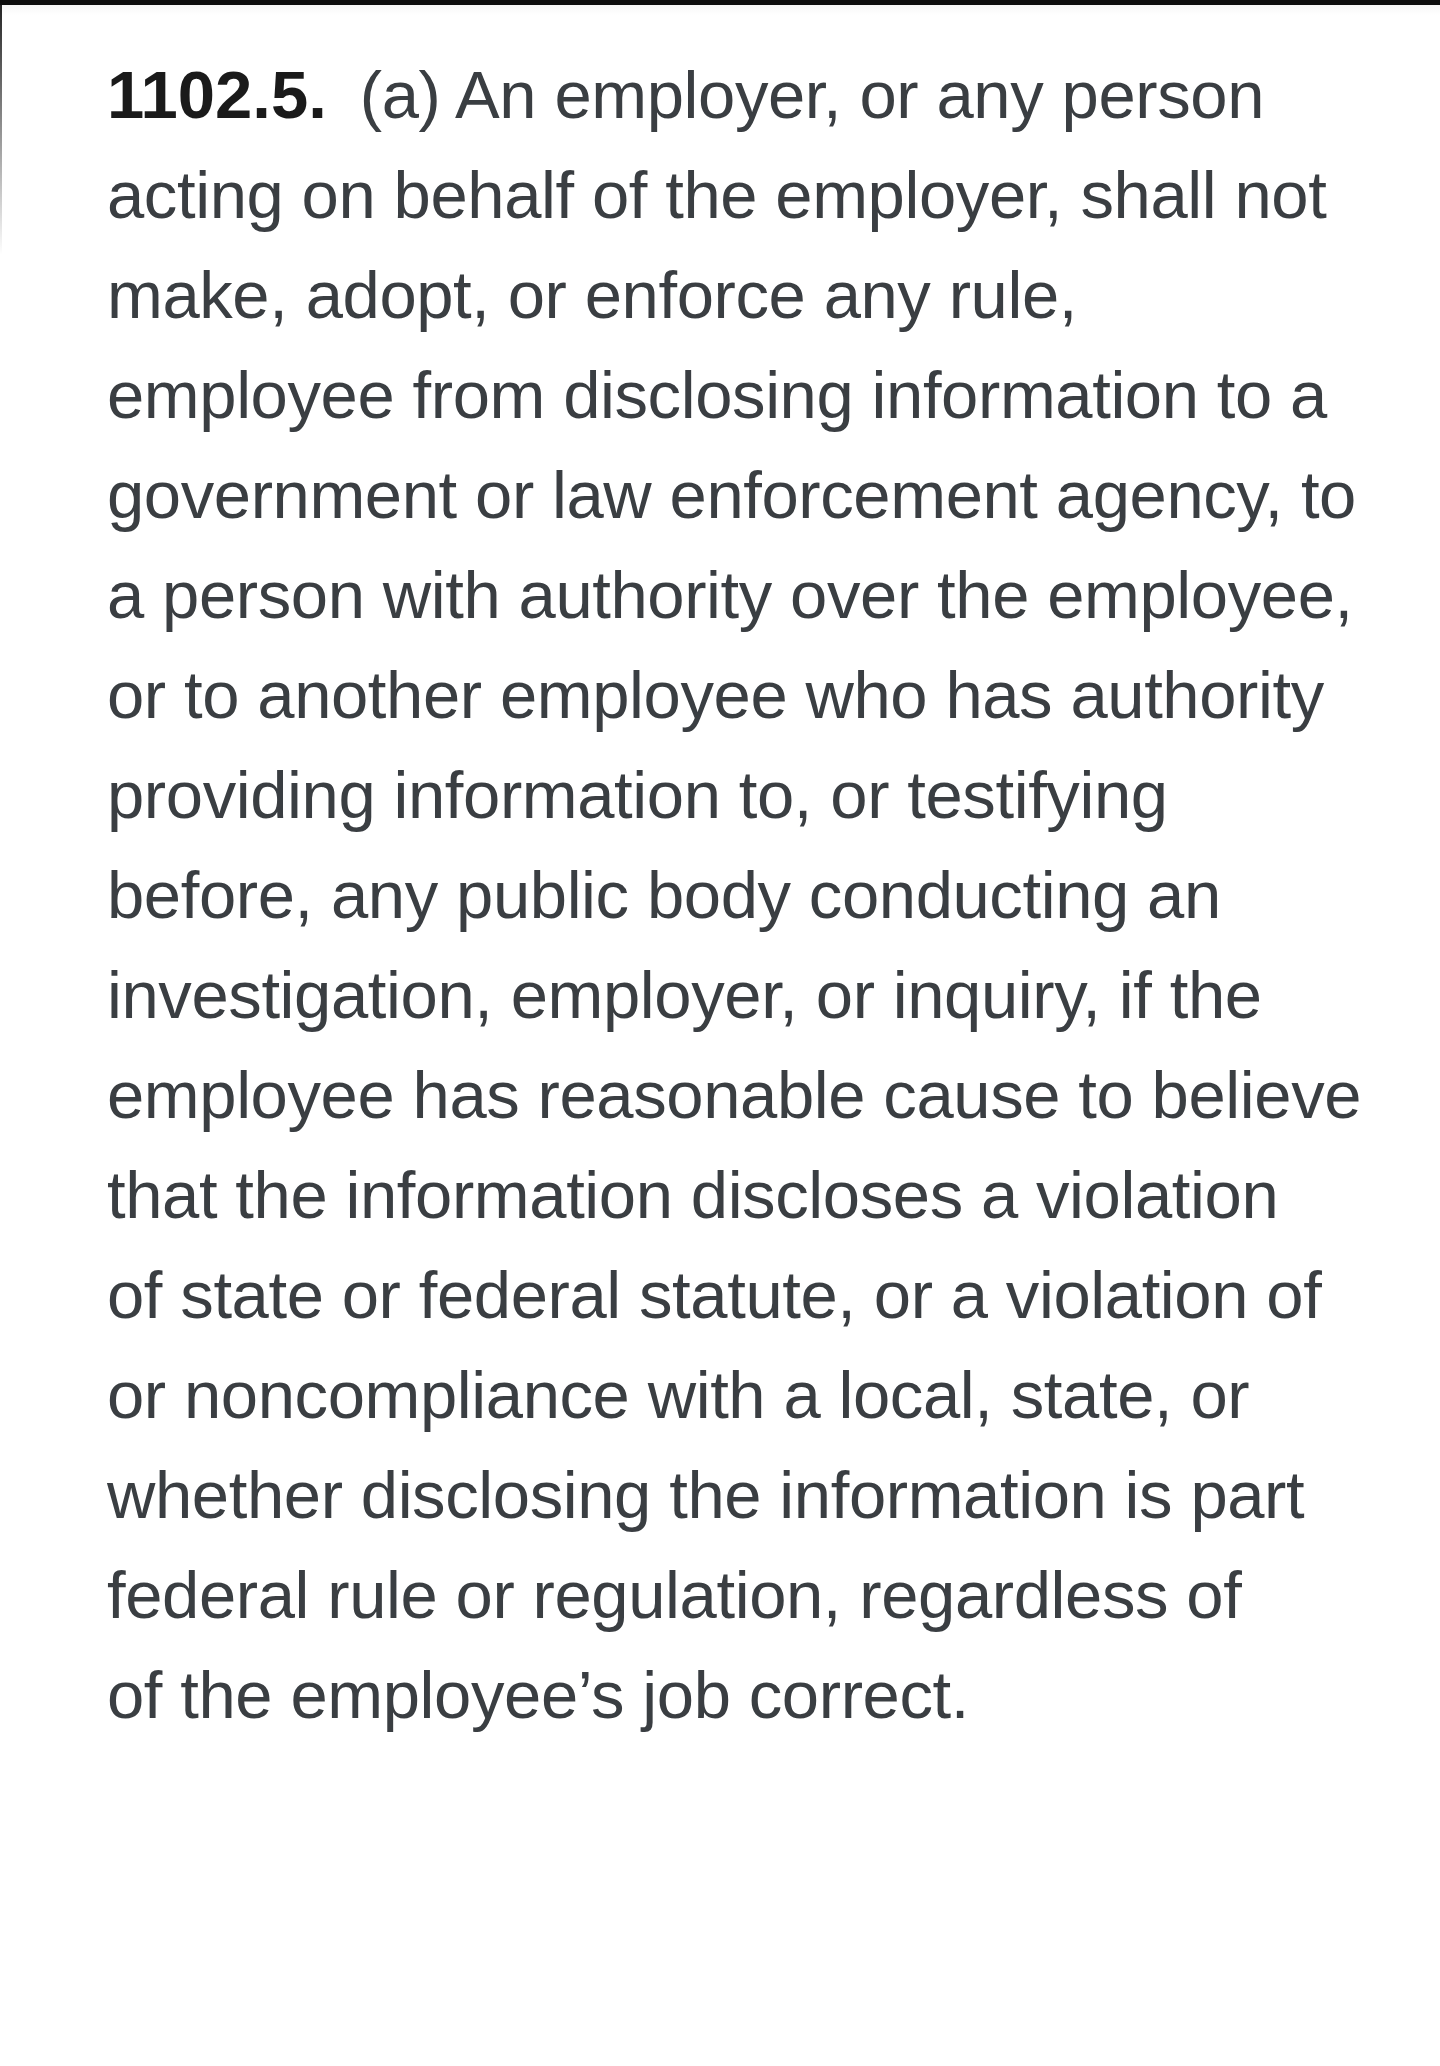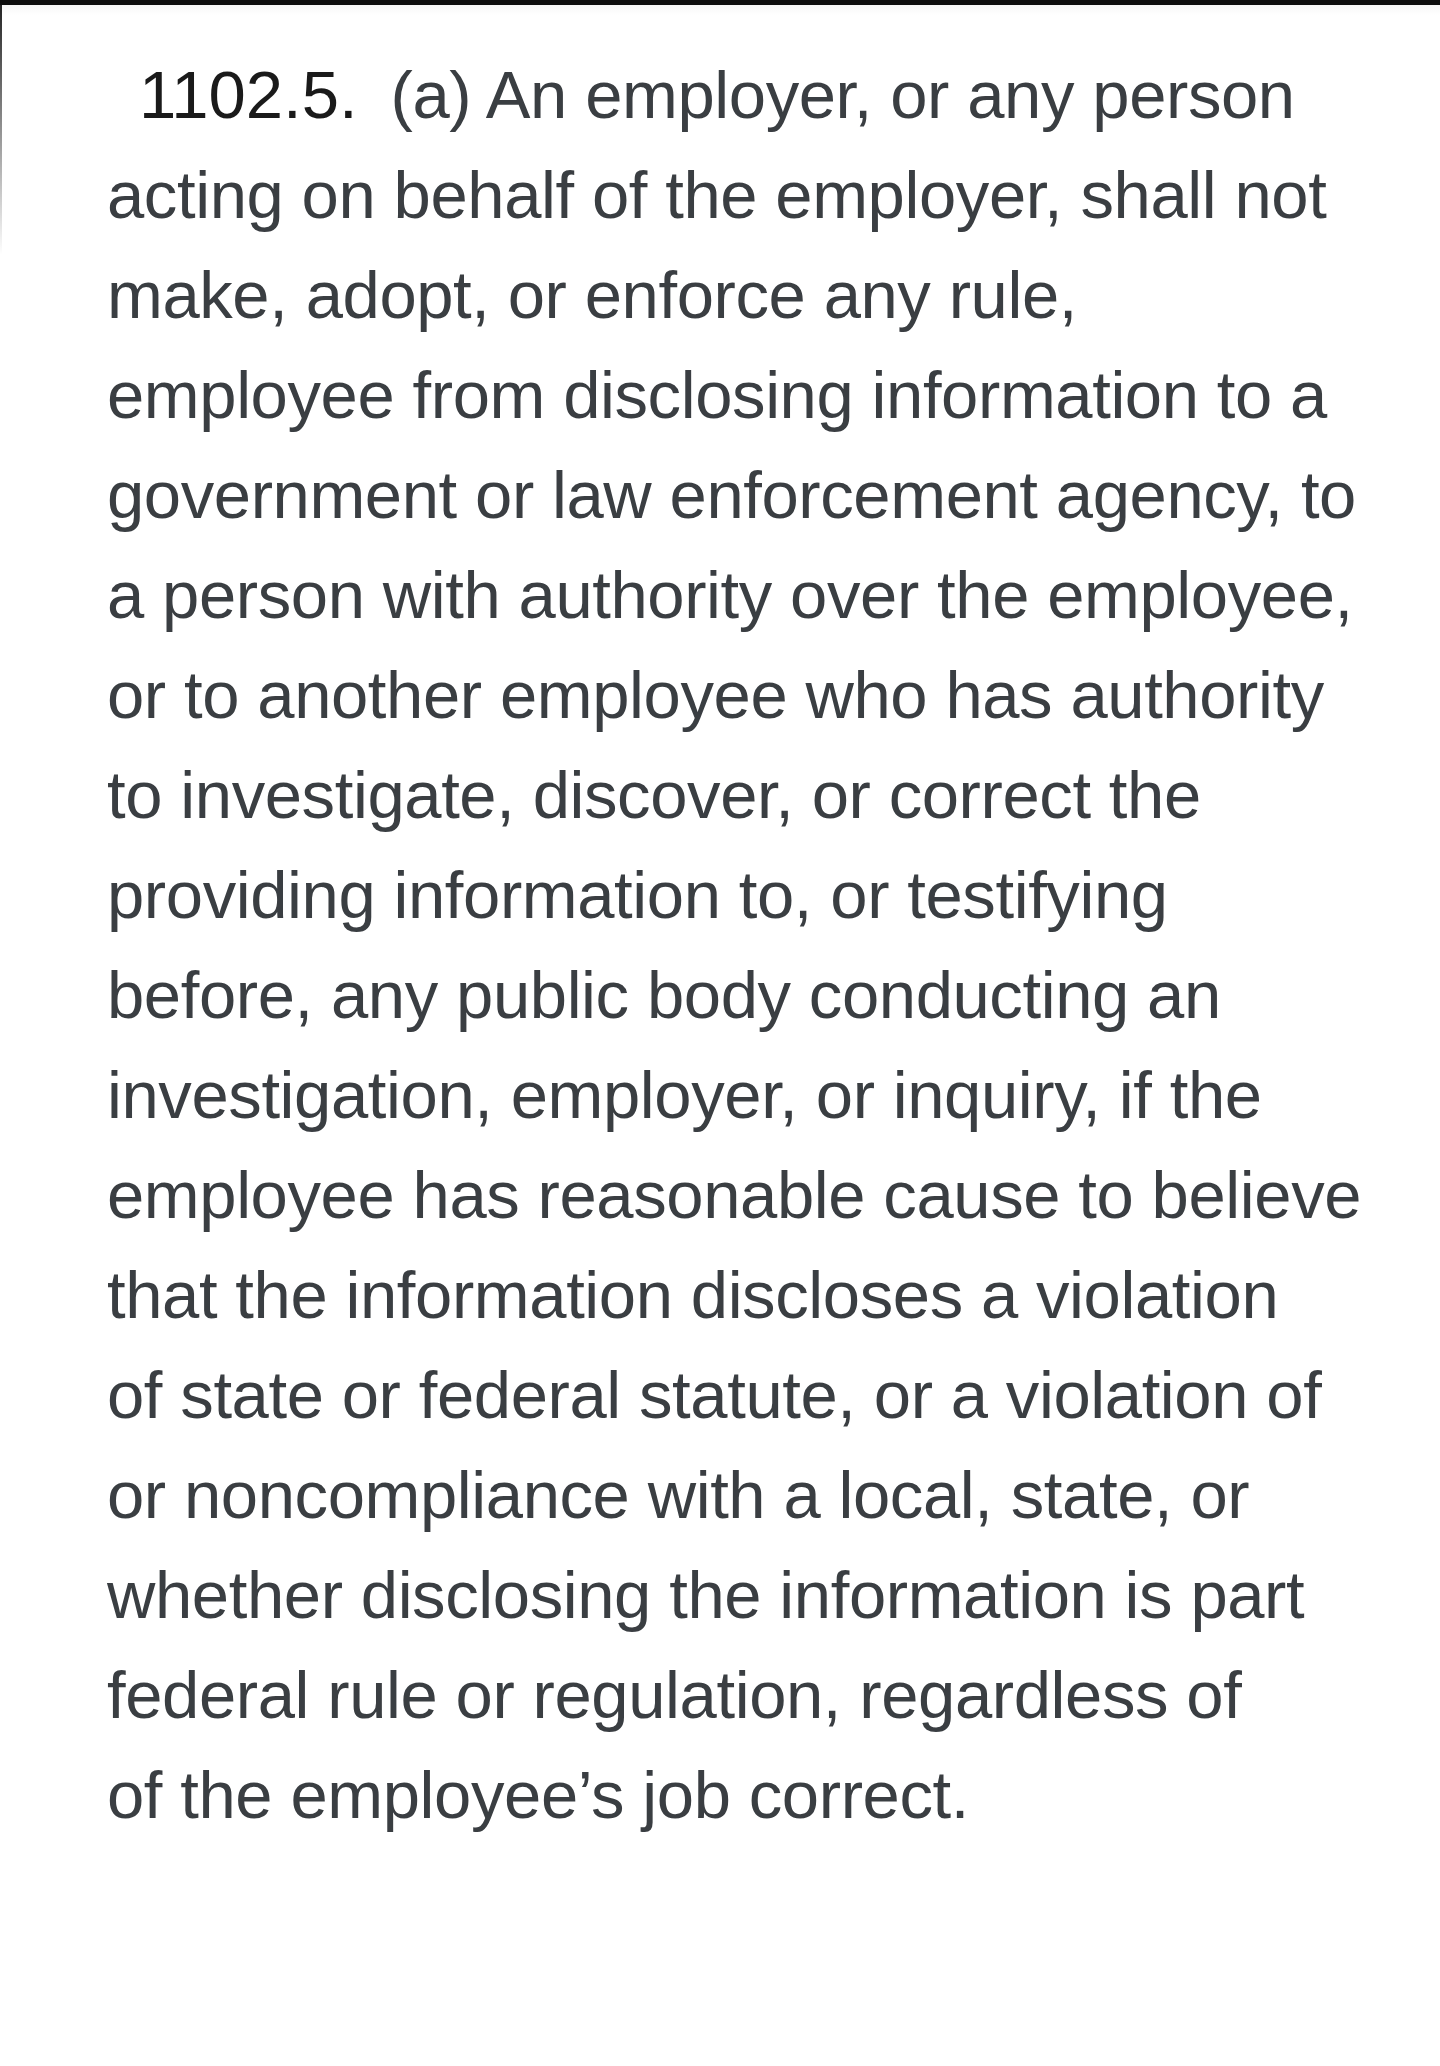--- a/index.html
+++ b/index.html
@@ -42,43 +42,41 @@
     font-size: 67px;
     line-height: 100px;
     letter-spacing: -0.4px;
     color: var(--body-text);
   }
   .line {
     white-space: nowrap;
     height: 100px;
   }
   .secnum {
-    font-weight: 400;
+    font-weight: 700;
     color: var(--section-number);
     margin-right: 33px;
     letter-spacing: 0;
-    margin-left: 32px;
   }
 </style>
 </head>
 <body>
 
 <div class="top-bar"></div>
 <div class="top-bar-under"></div>
 <div class="left-edge-shade"></div>
 
 <div class="statute">
     <div class="line"><span class="secnum">1102.5.</span><span>(a) An employer, or any person</span></div>
     <div class="line">acting on behalf of the employer, shall not</div>
     <div class="line">make, adopt, or enforce any rule,</div>
     <div class="line">employee from disclosing information to a</div>
     <div class="line">government or law enforcement agency, to</div>
     <div class="line">a person with authority over the employee,</div>
     <div class="line">or to another employee who has authority</div>
-    <div class="line">to investigate, discover, or correct the</div>
     <div class="line">providing information to, or testifying</div>
     <div class="line">before, any public body conducting an</div>
     <div class="line">investigation, employer, or inquiry, if the</div>
     <div class="line">employee has reasonable cause to believe</div>
     <div class="line">that the information discloses a violation</div>
     <div class="line">of state or federal statute, or a violation of</div>
     <div class="line">or noncompliance with a local, state, or</div>
     <div class="line">whether disclosing the information is part</div>
     <div class="line">federal rule or regulation, regardless of</div>
     <div class="line">of the employee’s job correct.</div>

